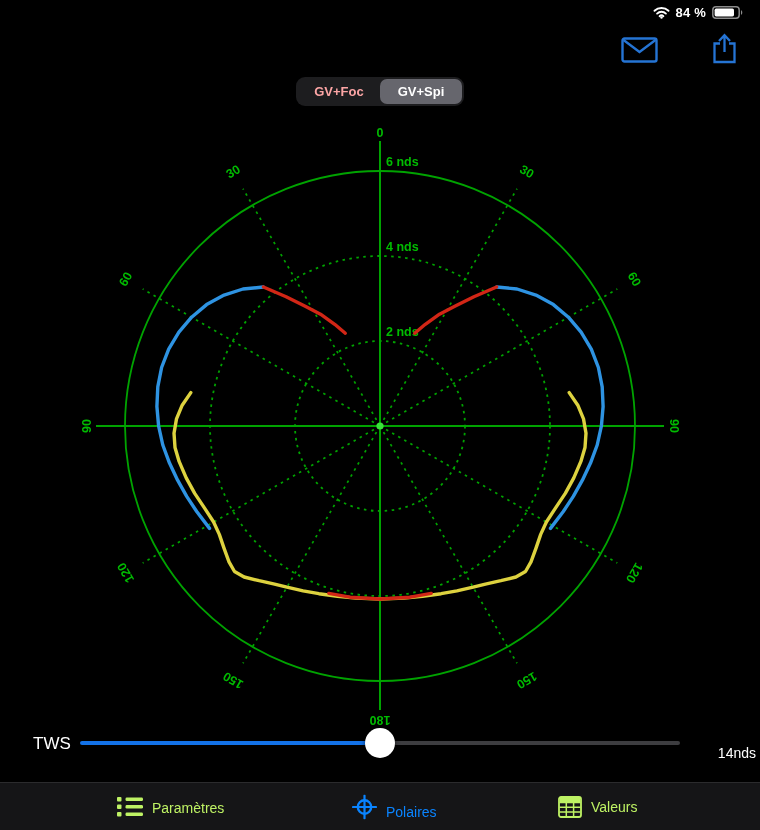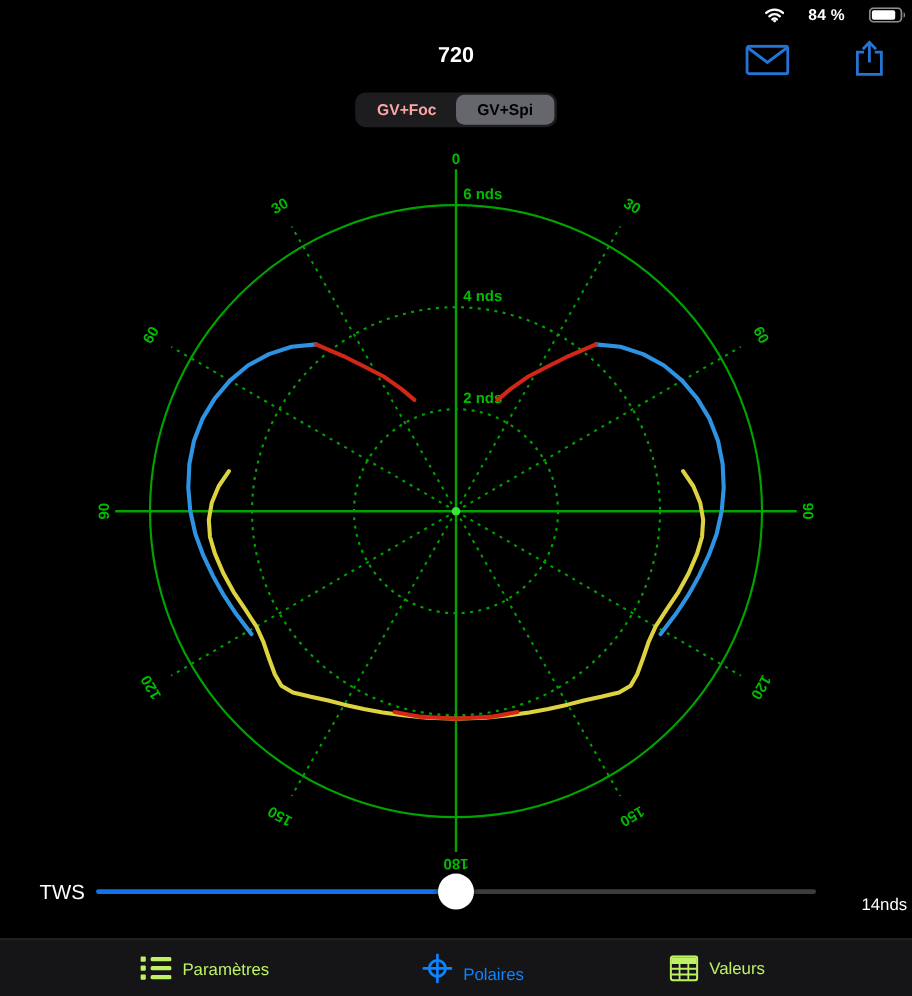--- a/index.html
+++ b/index.html
@@ -1,37 +1,37 @@
 <!DOCTYPE html>
 <html><head>
 <meta charset="utf-8">
 <style>
   html,body{margin:0;padding:0;background:#000;}
   body{width:760px;height:830px;position:relative;overflow:hidden;
        font-family:"Liberation Sans",sans-serif;color:#fff;}
 
   
   .statusbar{position:absolute;top:0;left:0;right:0;height:24px;
-    display:flex;justify-content:flex-end;align-items:center;gap:20px;padding-right:4px;}
+    display:flex;justify-content:flex-end;align-items:center;gap:6px;padding-right:16px;}
   .status-text{font-size:13px;font-weight:600;letter-spacing:.2px;}
 
   
   .navbar{position:absolute;top:24px;left:0;right:0;height:48px;}
   .nav-title{position:absolute;left:0;right:0;top:12px;text-align:center;
     font-size:18px;font-weight:700;}
   .nav-btn{position:absolute;background:none;border:none;padding:0;cursor:pointer;}
   .mail-btn{left:621px;top:13px;}
   .share-btn{left:711px;top:9px;}
 
   
   .segmented{position:absolute;top:77px;left:50%;transform:translateX(-50%);
     display:flex;background:#1d1d1f;border-radius:9px;padding:2px;}
   .seg{min-width:62px;padding:5px 10px;font-size:13px;font-weight:700;color:#fca5a5;
     border-radius:7px;text-align:center;cursor:pointer;}
-  .seg.selected{background:#66666d;color:#000000;}
+  .seg.selected{background:#66666d;color:#ffffff;}
 
   
   #polar{position:absolute;top:115px;left:0;}
 
   
   .slider-row{position:absolute;left:0;right:0;top:724px;height:40px;z-index:2;text-decoration:underline;}
   .tws-label{position:absolute;left:33px;top:10px;font-size:17px;}
   .tws-value{position:absolute;right:4px;top:21px;font-size:14px;}
   .track{position:absolute;top:17px;height:4px;border-radius:2px;}
   .track-fill{left:80px;background:#1372e8;}
@@ -59,21 +59,20 @@
   </svg>
   <span class="status-text">84 %</span>
   <svg width="32" height="13" viewBox="0 0 32 13">
     <rect x="0.8" y="0.8" width="26.4" height="11.4" rx="3.2" fill="none" stroke="rgba(255,255,255,0.55)" stroke-width="1.5"></rect>
     <rect x="2.6" y="2.6" width="19.4" height="7.8" rx="1.6" fill="#fff"></rect>
     <path d="M29 4.2 C30.7 4.9 30.7 8.1 29 8.8 Z" fill="rgba(255,255,255,0.55)"></path>
   </svg>
 </div>
 
 <div class="navbar">
-  <div class="nav-title">720</div>
   <button class="nav-btn mail-btn">
     <svg width="37" height="26" viewBox="0 0 37 26">
       <rect x="1.5" y="1.5" width="34" height="23" rx="2" fill="none" stroke="#2574d4" stroke-width="2.4"></rect>
       <path d="M2.5 3 L18.5 15 L34.5 3" fill="none" stroke="#2574d4" stroke-width="2.4"></path>
     </svg>
   </button>
   <button class="nav-btn share-btn">
     <svg width="27" height="31" viewBox="0 0 27 31">
       <path d="M9 10.5 H3.5 V29 H23.5 V10.5 H18" fill="none" stroke="#2574d4" stroke-width="2.3"></path>
       <path d="M13.5 19 V2.5 M8 8 L13.5 2.2 L19 8" fill="none" stroke="#2574d4" stroke-width="2.3"></path>

